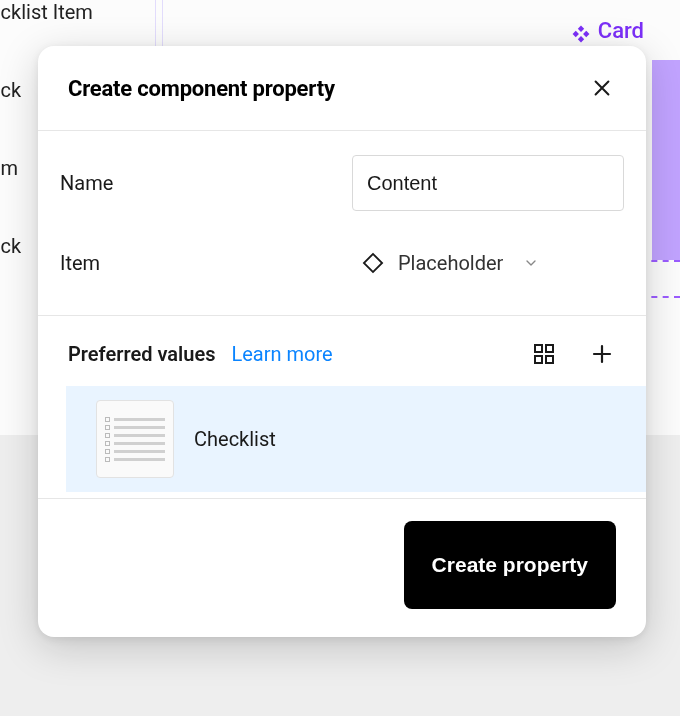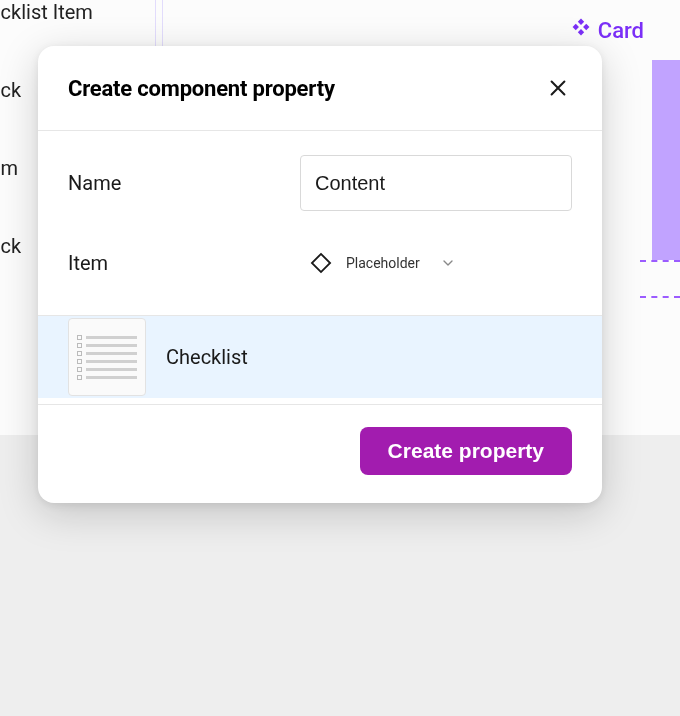--- a/index.html
+++ b/index.html
@@ -11,96 +11,96 @@
     position: absolute; inset: 0; background: #fcfcfc;
   }
   .canvas-dim {
     position: absolute; left: 0; right: 0; bottom: 0; top: 435px;
     background: #eeeeee;
   }
   .bg-label {
     position: absolute; color: #222; font-size: 20px; white-space: nowrap;
   }
   .bg-card-tag {
-    position: absolute; display: flex; align-items: flex-start; gap: 8px;
+    position: absolute; display: flex; align-items: flex-end; gap: 8px;
     color: #7b2ff7; font-size: 22px; font-weight: 500;
   }
   .purple-line {
     position: absolute; background: #7b61ff33; width: 1px; height: 120px;
   }
   .purple-dashed {
     position: absolute; border-top: 2px dashed #9b5cff; height: 0;
   }
   .purple-block {
     position: absolute; background: #b18cff; opacity: .8;
   }
 
   
   .modal {
-    position: absolute; left: 38px; top: 46px; width: 564px;
+    position: absolute; left: 38px; top: 46px; width: 608px;
     background: #fff; border-radius: 16px;
     box-shadow: 0 10px 40px rgba(0,0,0,.18), 0 2px 8px rgba(0,0,0,.08);
     overflow: hidden;
   }
   .modal-header {
     display: flex; align-items: center; justify-content: space-between;
     padding: 28px 30px 28px 30px;
     border-bottom: 1px solid #e6e6e6;
   }
   .modal-title { font-size: 22px; font-weight: 700; letter-spacing: -0.2px; }
   .close-btn { width: 28px; height: 28px; display: flex; align-items: center; justify-content: center; cursor: pointer; }
 
-  .section { padding: 24px 30px; }
+  .section { padding: 24px 22px; }
   .form-row {
     display: flex; align-items: center; justify-content: space-between;
     margin-bottom: 24px;
   }
   .form-row:last-child { margin-bottom: 0; }
   .form-label { font-size: 20px; color: #1a1a1a; }
   .text-input {
     width: 272px; height: 56px; border: 1px solid #d9d9d9; border-radius: 4px;
     font-size: 20px; padding: 0 14px; color: #1a1a1a; outline: none;
   }
   .select-like {
     width: 272px; height: 56px; display: flex; align-items: center; gap: 14px;
     padding: 0 10px; cursor: pointer;
   }
-  .select-text { font-size: 14px; color: #333; flex: 0 0 auto; }
+  .select-text { font-size: 20px; color: #333; flex: 0 0 auto; }
   .chevron { margin-left: 6px; color: #888; }
 
   .divider { height: 1px; background: #e6e6e6; }
 
   .pv-header {
     display: flex; align-items: center; padding: 24px 30px 18px 30px; gap: 16px;
   }
   .pv-title { font-size: 20px; font-weight: 600; color: #1a1a1a; }
   .pv-link { font-size: 20px; color: #0a84ff; cursor: pointer; }
   .pv-spacer { flex: 1; }
   .icon-btn { width: 28px; height: 28px; display: flex; align-items: center; justify-content: center; cursor: pointer; }
 
   .pv-item {
     display: flex; align-items: center; gap: 20px;
-    padding: 2px 30px; background: #e9f4ff;
+    padding: 14px 30px; background: #e9f4ff; margin-left: 28px;
   }
   .pv-thumb {
     width: 78px; height: 78px; background: #fafafa; border: 1px solid #e2e2e2; border-radius: 4px;
     display: flex; flex-direction: column; justify-content: center; gap: 3px; padding: 8px;
   }
   .pv-thumb .row { display: flex; align-items: center; gap: 4px; }
   .pv-thumb .box { width: 5px; height: 5px; border: 1px solid #bbb; }
   .pv-thumb .bar { height: 3px; flex: 1; background: #d0d0d0; }
   .pv-item-label { font-size: 20px; color: #1a1a1a; }
 
   .modal-footer {
     display: flex; justify-content: flex-end; padding: 22px 30px 28px 30px;
     border-top: 1px solid #e6e6e6; margin-top: 6px;
   }
   .primary-btn {
-    background: #a21caf; color: #fff; border: none; border-radius: 8px;
-    font-size: 21px; font-weight: 600; padding: 12px 28px; cursor: pointer;
+    background: #000000; color: #fff; border: none; border-radius: 8px;
+    font-size: 21px; font-weight: 600; padding: 32px 28px; cursor: pointer;
   }
 
   svg { display: block; }
 </style>
 </head>
 <body>
 
 <div class="canvas">
   <div class="canvas-dim"></div>
 
@@ -153,20 +153,38 @@
         <span class="select-text">Placeholder</span>
         <svg class="chevron" width="16" height="16" viewBox="0 0 24 24">
           <path d="M6 9 L12 15 L18 9" stroke="#888" stroke-width="2" fill="none" stroke-linecap="round" stroke-linejoin="round"></path>
         </svg>
       </div>
     </div>
   </div>
 
   <div class="divider"></div>
 
+  <div class="pv-header">
+    <div class="pv-title">Preferred values</div>
+    <div class="pv-link">Learn more</div>
+    <div class="pv-spacer"></div>
+    <div class="icon-btn">
+      <svg width="24" height="24" viewBox="0 0 24 24">
+        <rect x="3" y="3" width="7" height="7" fill="none" stroke="#1a1a1a" stroke-width="2"></rect>
+        <rect x="14" y="3" width="7" height="7" fill="none" stroke="#1a1a1a" stroke-width="2"></rect>
+        <rect x="3" y="14" width="7" height="7" fill="none" stroke="#1a1a1a" stroke-width="2"></rect>
+        <rect x="14" y="14" width="7" height="7" fill="none" stroke="#1a1a1a" stroke-width="2"></rect>
+      </svg>
+    </div>
+    <div class="icon-btn" style="margin-left:14px;">
+      <svg width="24" height="24" viewBox="0 0 24 24">
+        <path d="M12 4 V20 M4 12 H20" stroke="#1a1a1a" stroke-width="2.2" stroke-linecap="round"></path>
+      </svg>
+    </div>
+  </div>
 
   <div class="pv-item">
     <div class="pv-thumb">
       <div class="row">
           <div class="box"></div>
           <div class="bar"></div>
         </div>
       <div class="row">
           <div class="box"></div>
           <div class="bar"></div>

